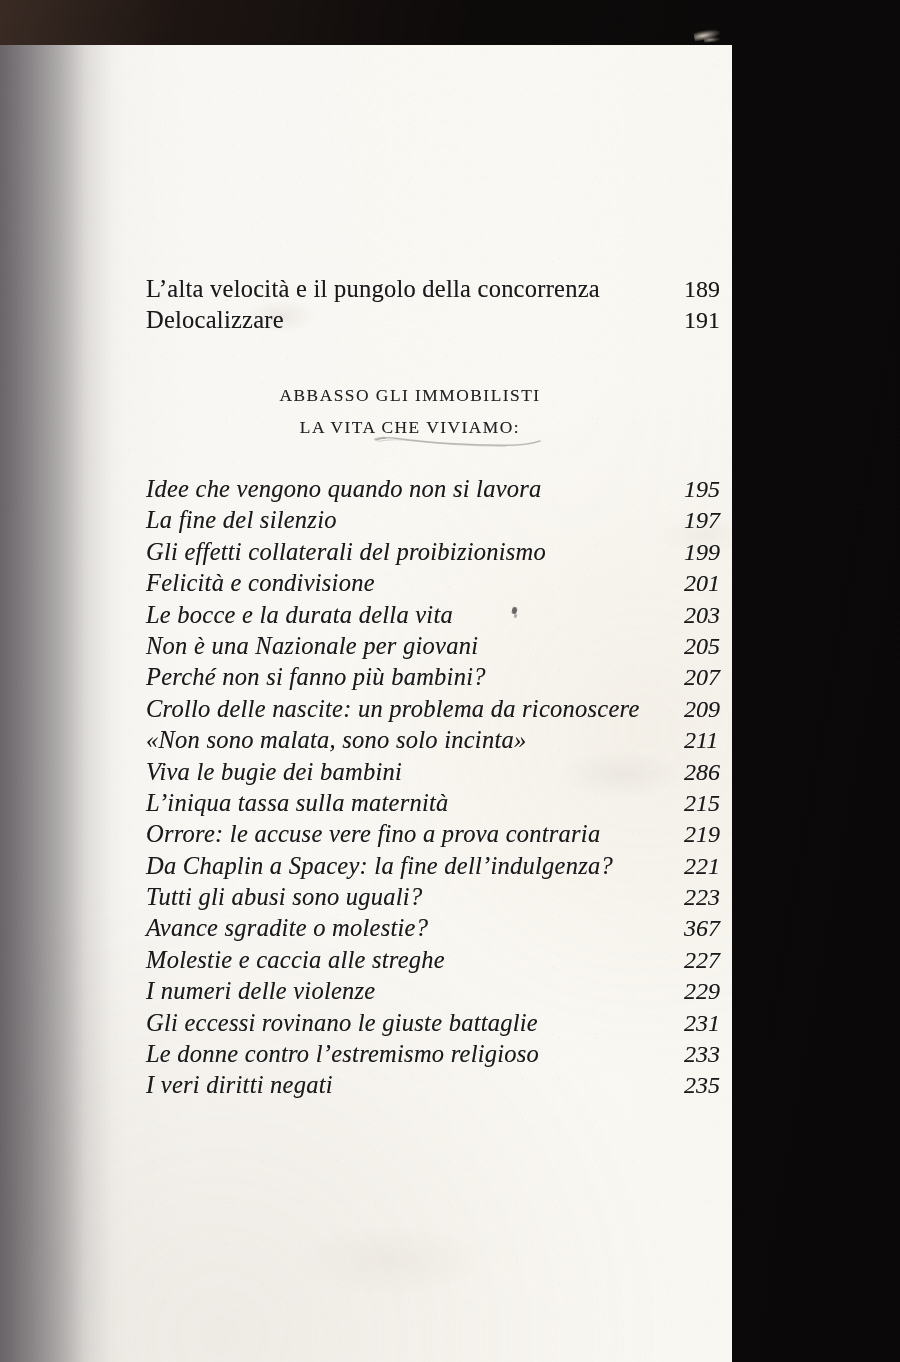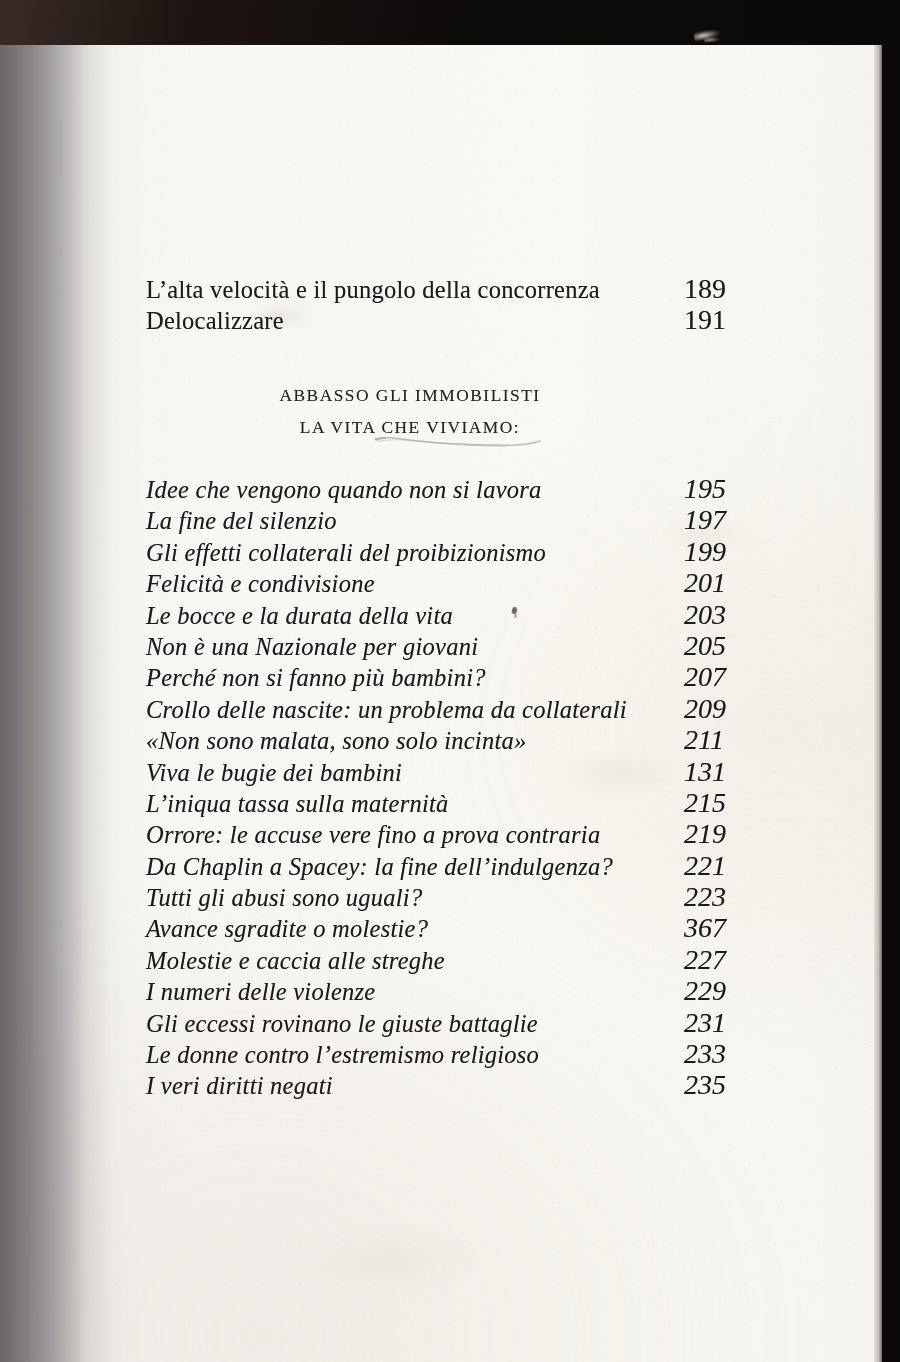--- a/index.html
+++ b/index.html
@@ -45,21 +45,21 @@
     height: 5px;
     opacity: .72;
     transform: rotate(-5deg);
   }
 
   
   .page {
     position: absolute;
     left: 0;
     top: 45px;
-    width: 882px;
+    width: 732px;
     height: 1317px;
     background: #f7f5f1;
     overflow: hidden;
   }
 
   
   .paper-tone {
     position: absolute;
     inset: 0;
     background:
@@ -166,21 +166,21 @@
     letter-spacing: .01em;
     white-space: nowrap;
     color: #1a191b;
     text-shadow: 0 0 .6px rgba(26,25,27,.40);
   }
 
   .toc-page {
     flex: 0 0 auto;
     width: 62px;
     text-align: left;
-    font-size: 28px;
+    font-size: 24px;
     line-height: 31.4px;
     color: #1a191b;
     text-shadow: 0 0 .6px rgba(26,25,27,.40);
     padding-left: 3px;
   }
 
   
   #block-top { top: 228px; }
 
   
@@ -312,30 +312,30 @@
           </div>
           <div class="toc-row">
             <span class="toc-title">Non è una Nazionale per giovani</span>
             <span class="toc-page">205</span>
           </div>
           <div class="toc-row">
             <span class="toc-title">Perché non si fanno più bambini?</span>
             <span class="toc-page">207</span>
           </div>
           <div class="toc-row">
-            <span class="toc-title">Crollo delle nascite: un problema da collaterali</span>
+            <span class="toc-title">Crollo delle nascite: un problema da riconoscere</span>
             <span class="toc-page">209</span>
           </div>
           <div class="toc-row">
             <span class="toc-title">«Non sono malata, sono solo incinta»</span>
             <span class="toc-page">211</span>
           </div>
           <div class="toc-row">
             <span class="toc-title">Viva le bugie dei bambini</span>
-            <span class="toc-page">131</span>
+            <span class="toc-page">286</span>
           </div>
           <div class="toc-row">
             <span class="toc-title">L’iniqua tassa sulla maternità</span>
             <span class="toc-page">215</span>
           </div>
           <div class="toc-row">
             <span class="toc-title">Orrore: le accuse vere fino a prova contraria</span>
             <span class="toc-page">219</span>
           </div>
           <div class="toc-row">

